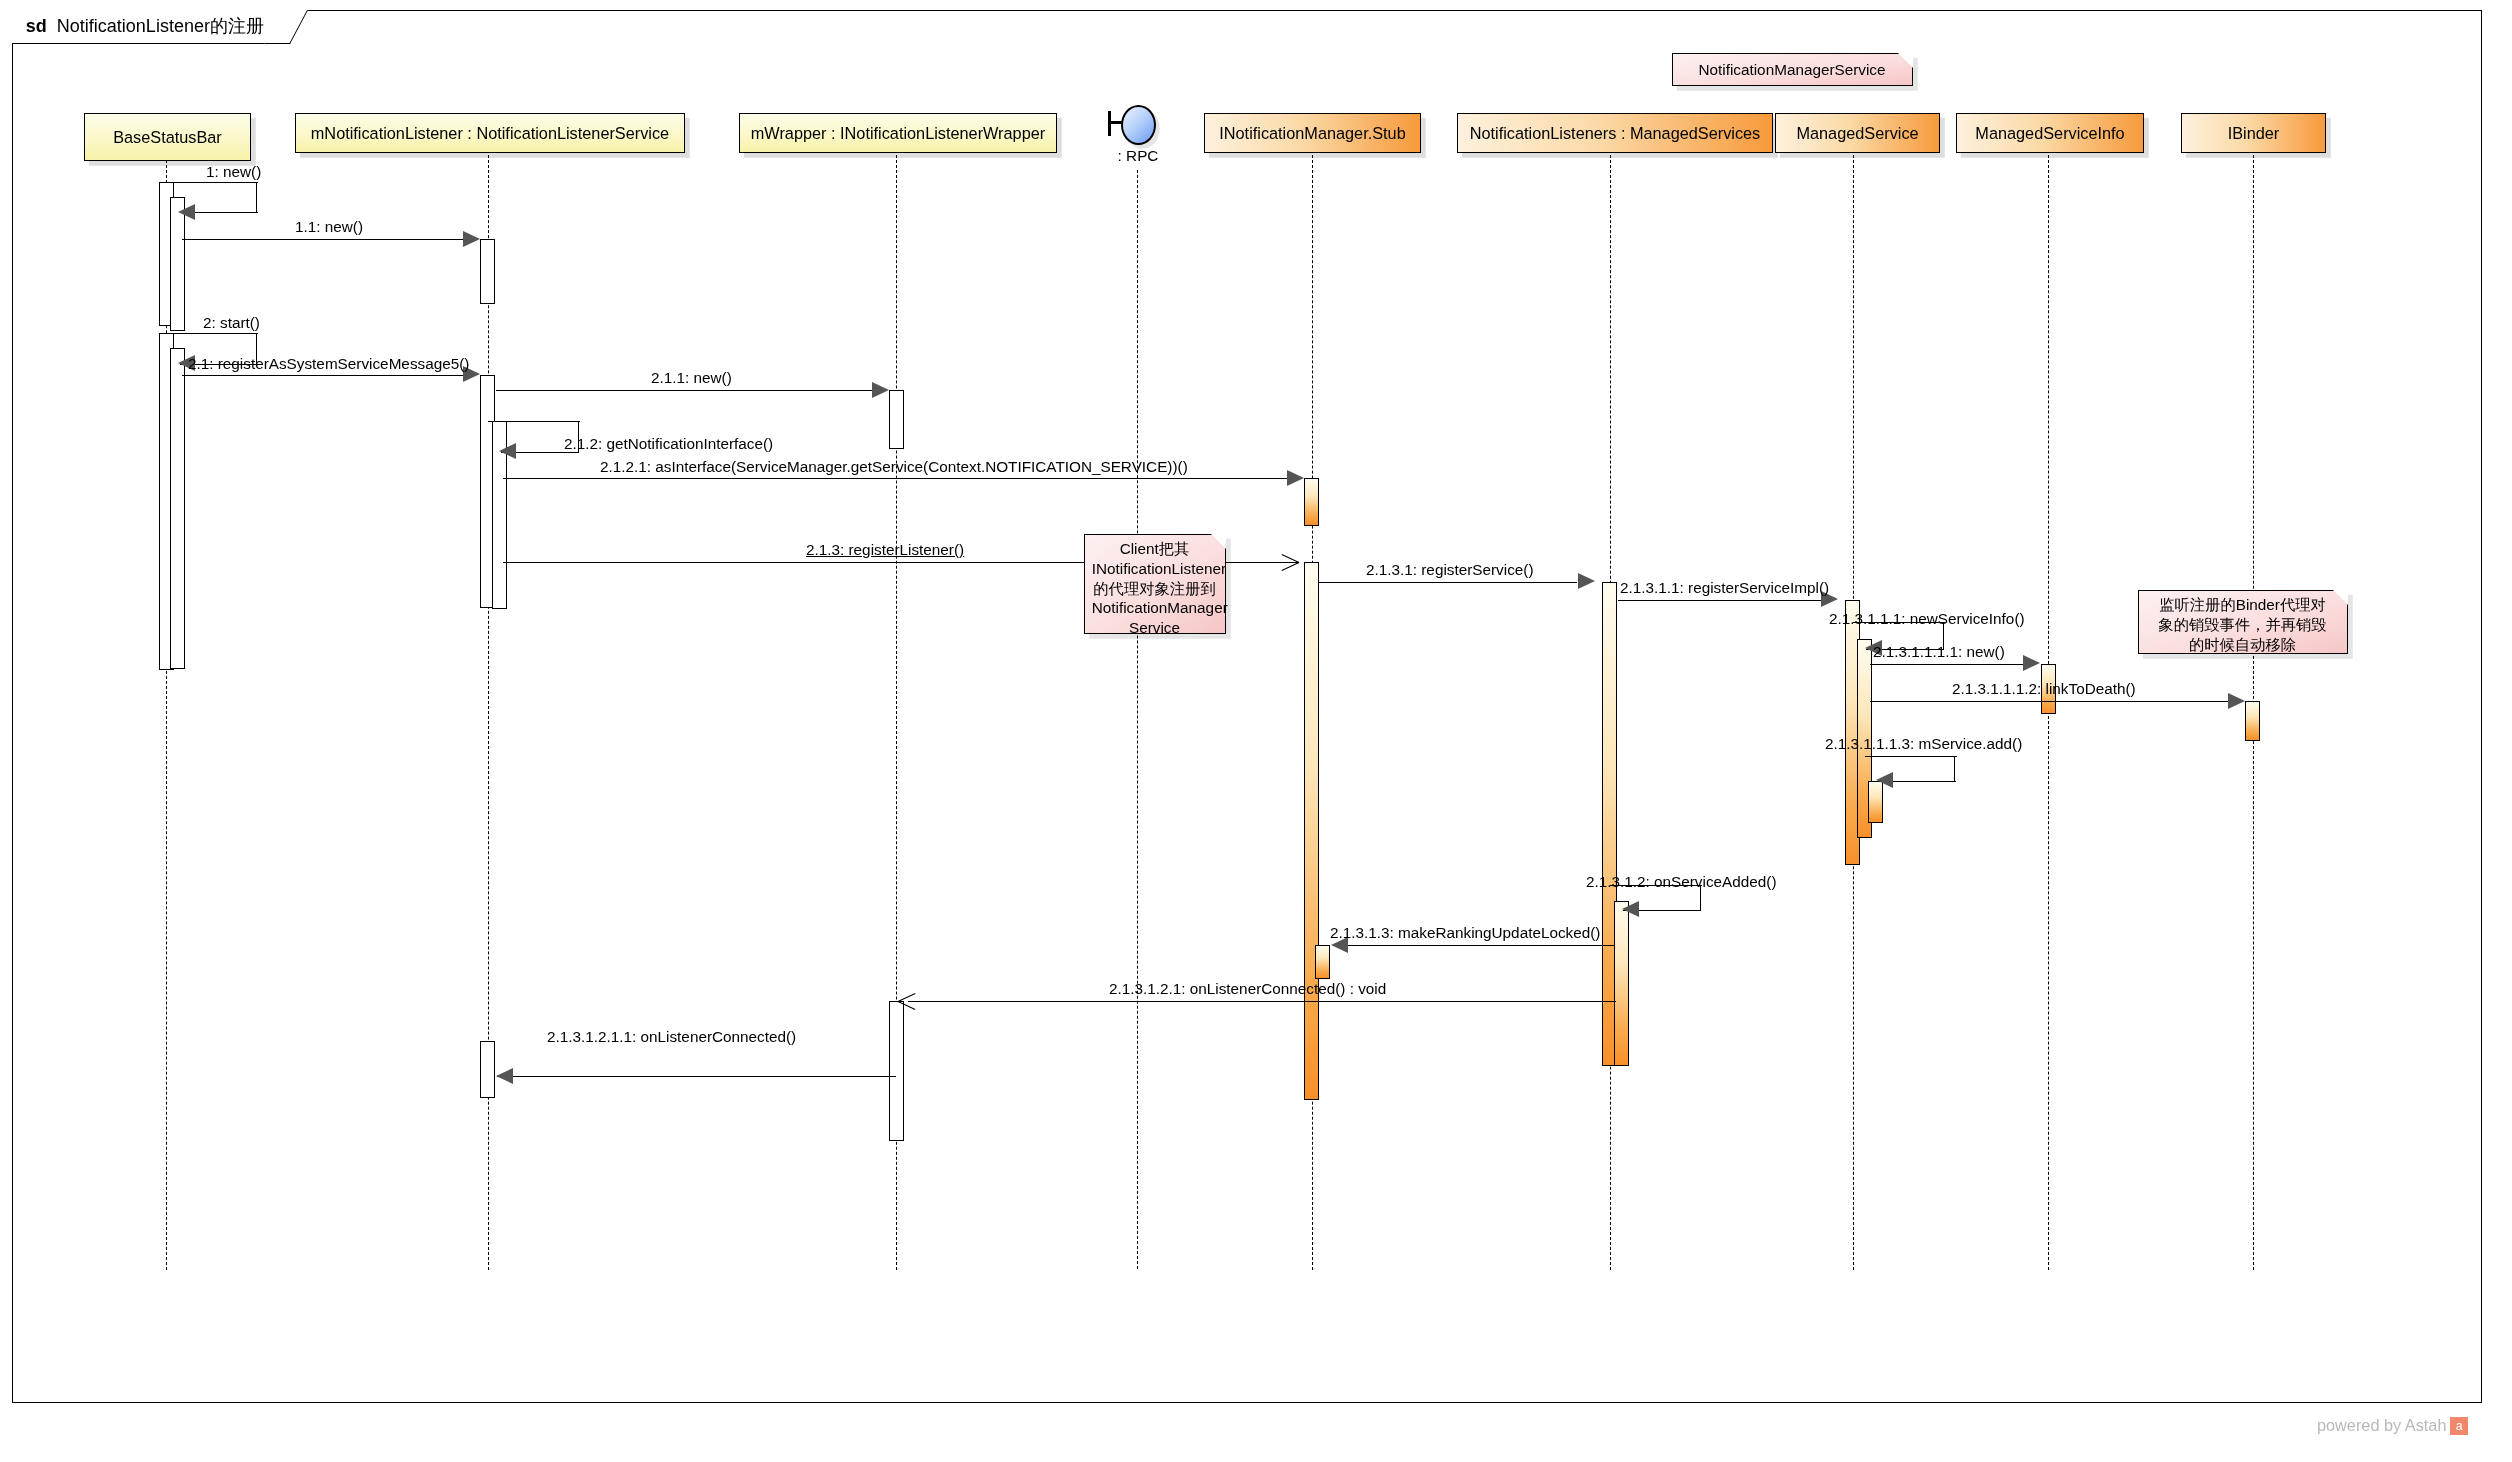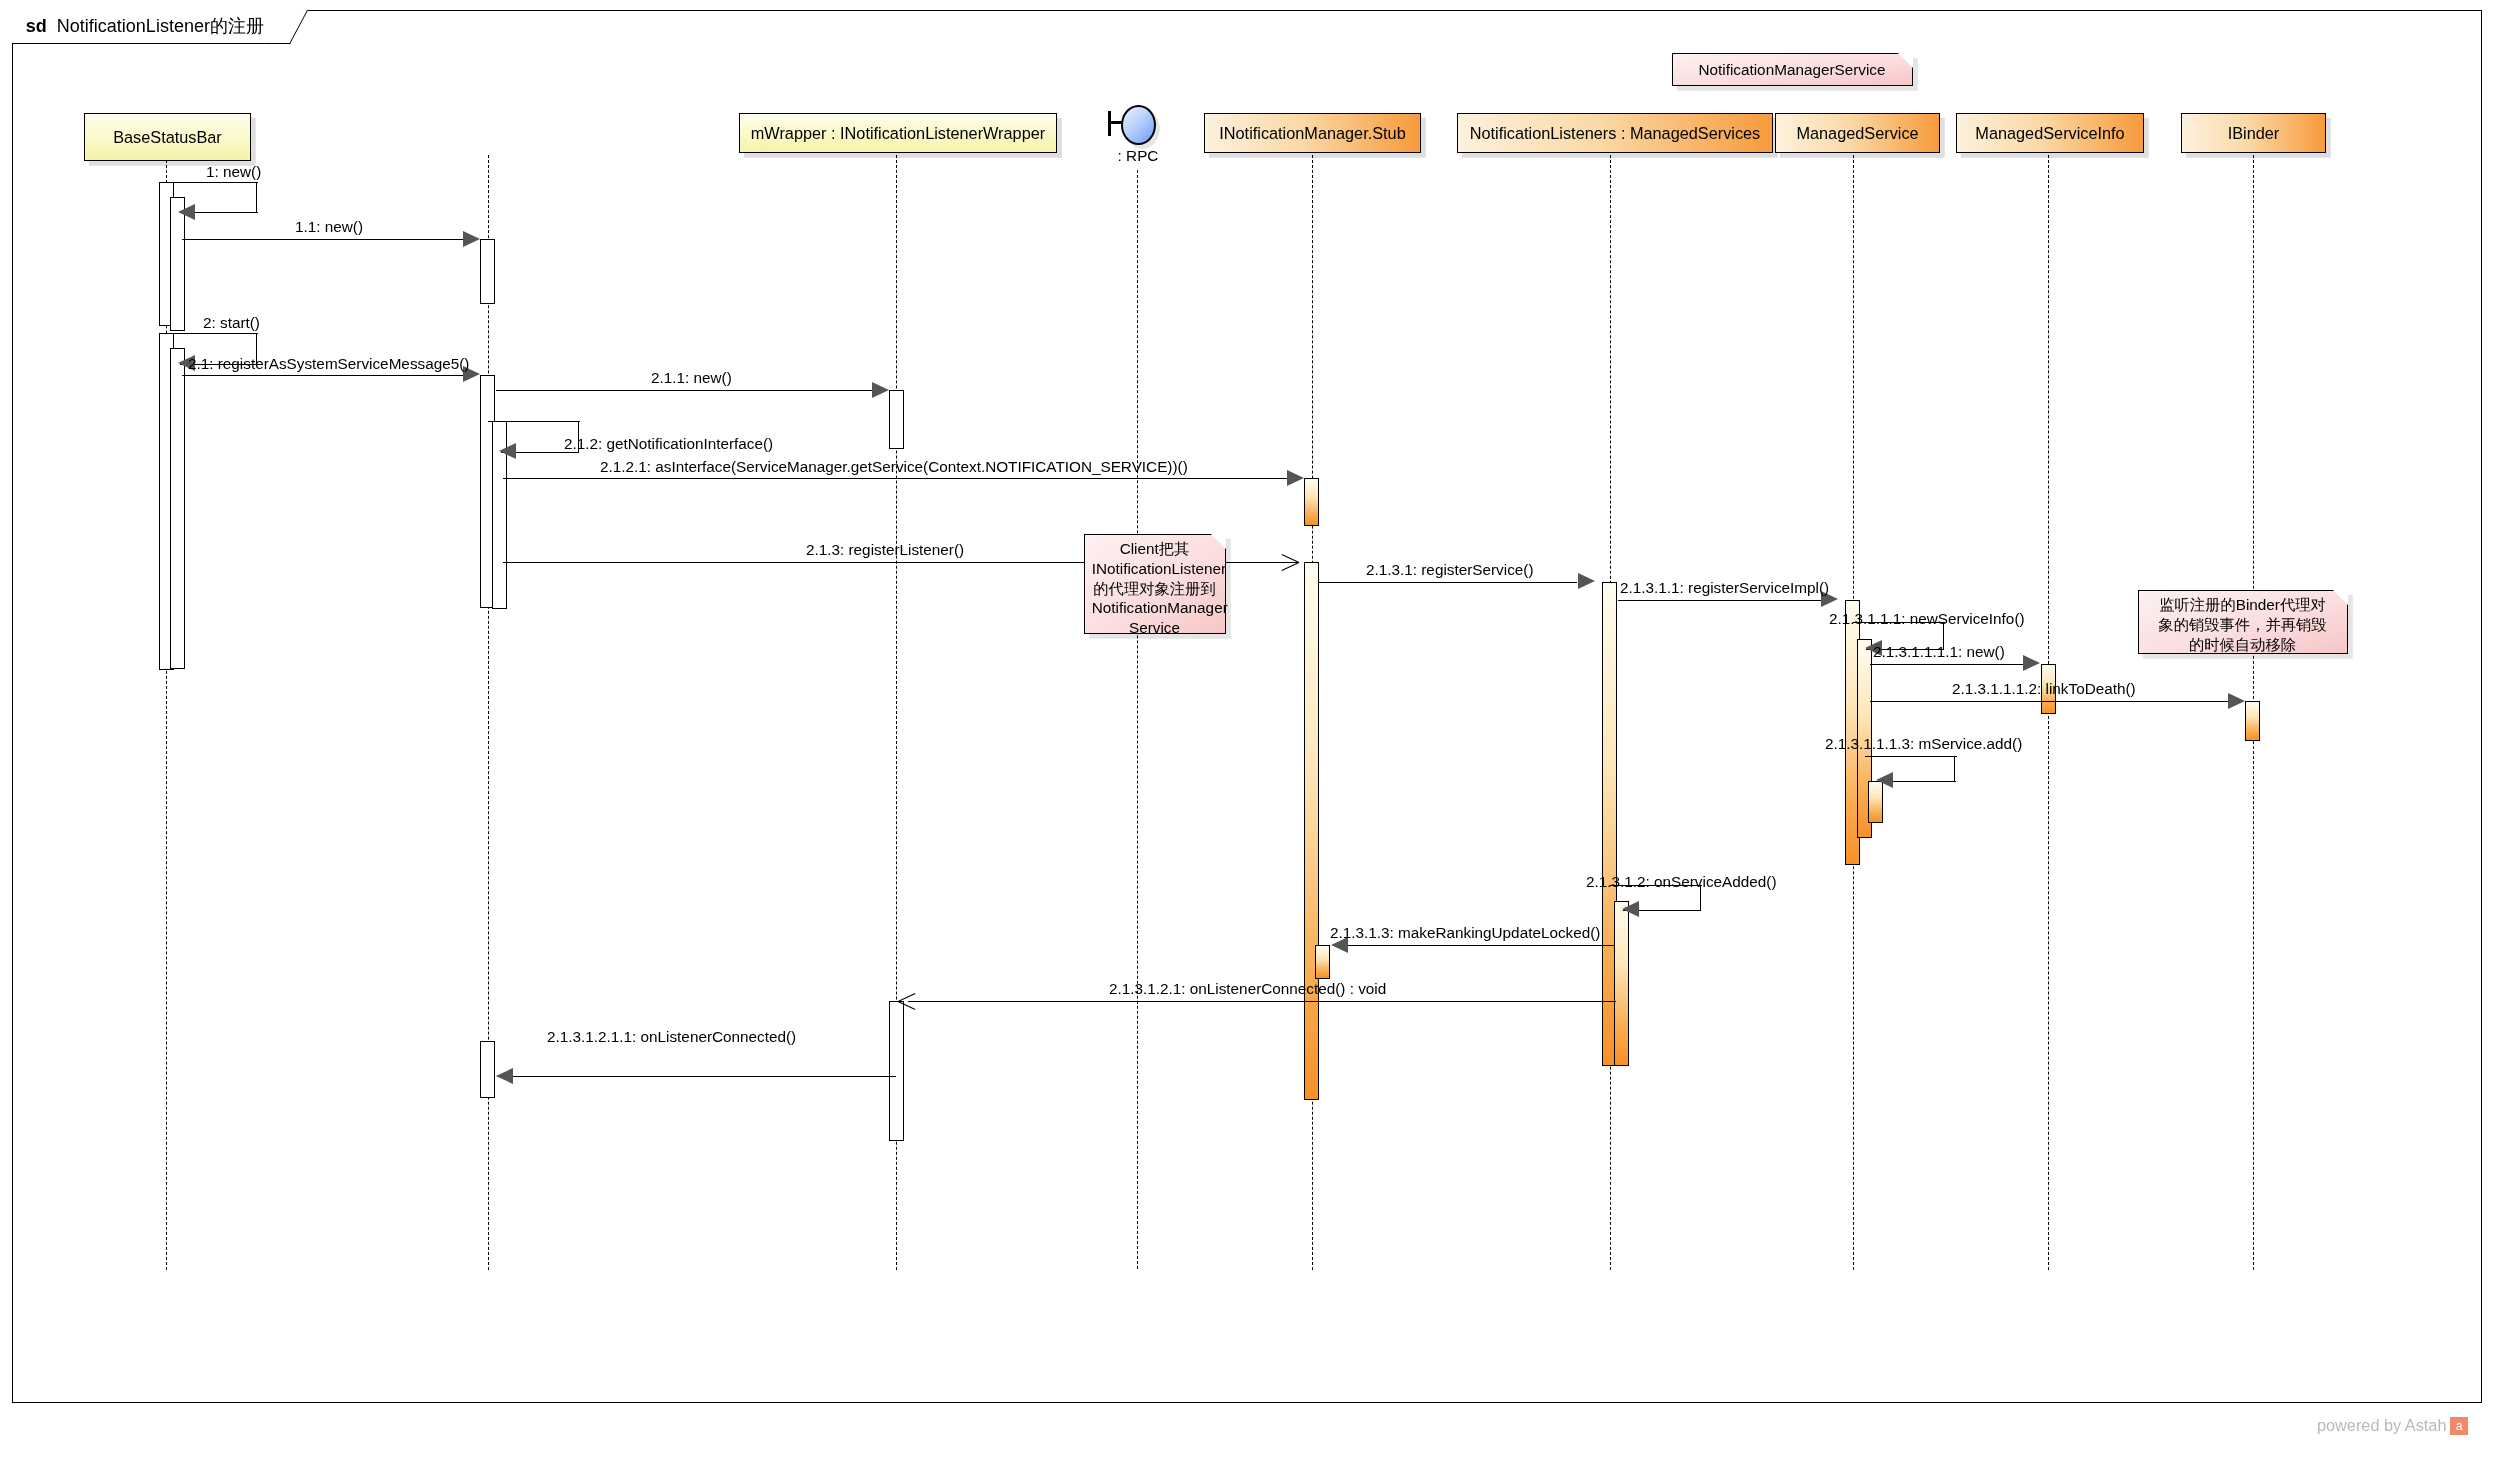--- a/index.html
+++ b/index.html
@@ -120,20 +120,23 @@
   <div class="lifeline" style="left:1312px;top:155px;height:1115px;"></div>
   <div class="lifeline" style="left:1610px;top:155px;height:1115px;"></div>
   <div class="lifeline" style="left:1853px;top:155px;height:1115px;"></div>
   <div class="lifeline" style="left:2048px;top:155px;height:1115px;"></div>
   <div class="lifeline" style="left:2253px;top:155px;height:1115px;"></div>
 
   <div class="head yellow" style="left:84px;top:113px;width:167px;height:48px;">
     <span>BaseStatusBar</span>
   </div>
 
+  <div class="head yellow" style="left:295px;top:113px;width:390px;height:40px;">
+    <span>mNotificationListener : NotificationListenerService</span>
+  </div>
 
   <div class="head yellow" style="left:739px;top:113px;width:318px;height:40px;">
     <span>mWrapper : INotificationListenerWrapper</span>
   </div>
 
   <div class="rpcnode" style="left:1108px;top:105px;">
     <div class="bar"></div>
     <div class="stem"></div>
     <div class="ball"></div>
     <div class="cap">: RPC</div>
@@ -222,21 +225,21 @@
   <div class="msgline" style="left:501px;top:452px;width:78px;"></div>
   <div class="arrow-l" style="left:499px;top:443px;"></div>
   <div class="mlabel" style="left:564px;top:435px;">2.1.2: getNotificationInterface()</div>
 
   <div class="msgline" style="left:503px;top:478px;width:784px;"></div>
   <div class="arrow-r" style="left:1287px;top:470px;"></div>
   <div class="mlabel" style="left:600px;top:458px;">2.1.2.1: asInterface(ServiceManager.getService(Context.NOTIFICATION_SERVICE))()</div>
 
   <div class="msgline" style="left:503px;top:562px;width:795px;"></div>
   <div class="arrow-open-l" style="left:1280px;top:552px;transform:scaleX(-1);"></div>
-  <div class="mlabel" style="left:806px;top:541px;">2.1.3: registerListener()</div>
+  <div class="mlabel" style="left:806px;top:541px;text-decoration:underline;">2.1.3: registerListener()</div>
 
   <div class="note" style="left:1084px;top:534px;width:142px;height:100px;">
     <div class="foldtri"></div>
     <div class="note-line">Client把其</div>
     <div class="note-line">INotificationListener</div>
     <div class="note-line">的代理对象注册到</div>
     <div class="note-line">NotificationManager</div>
     <div class="note-line">Service</div>
   </div>
 

